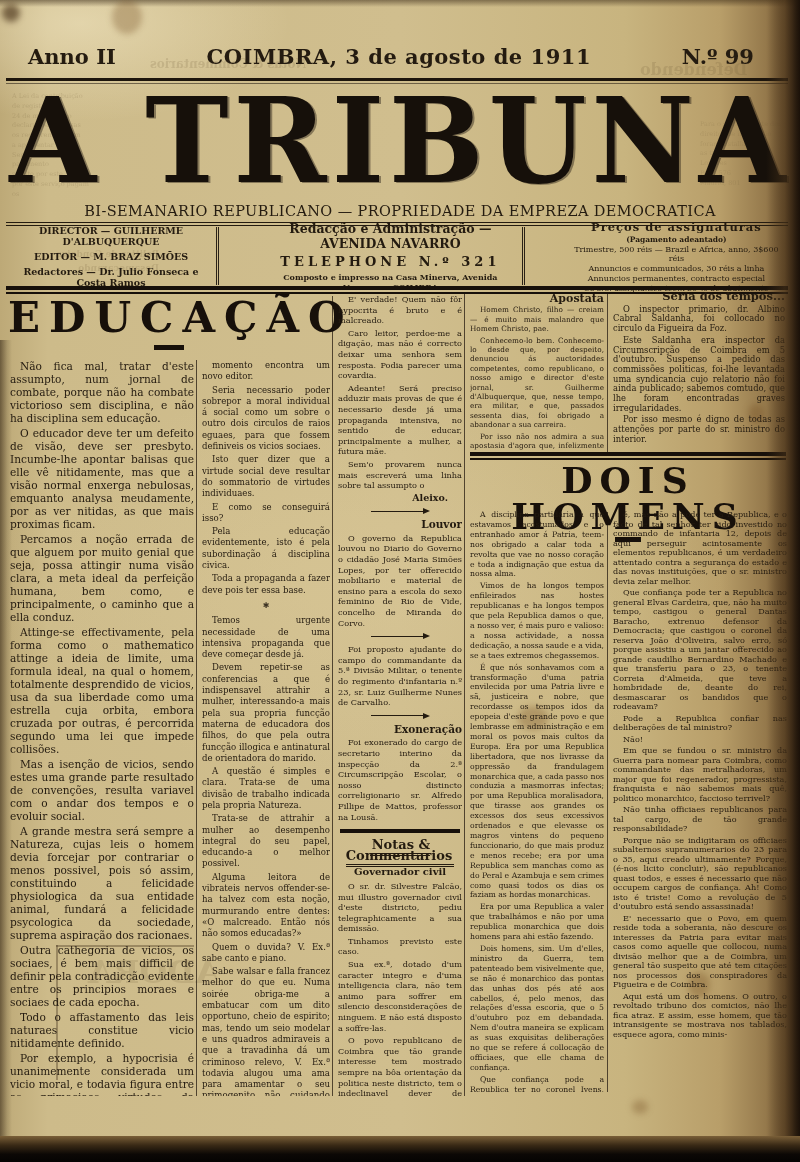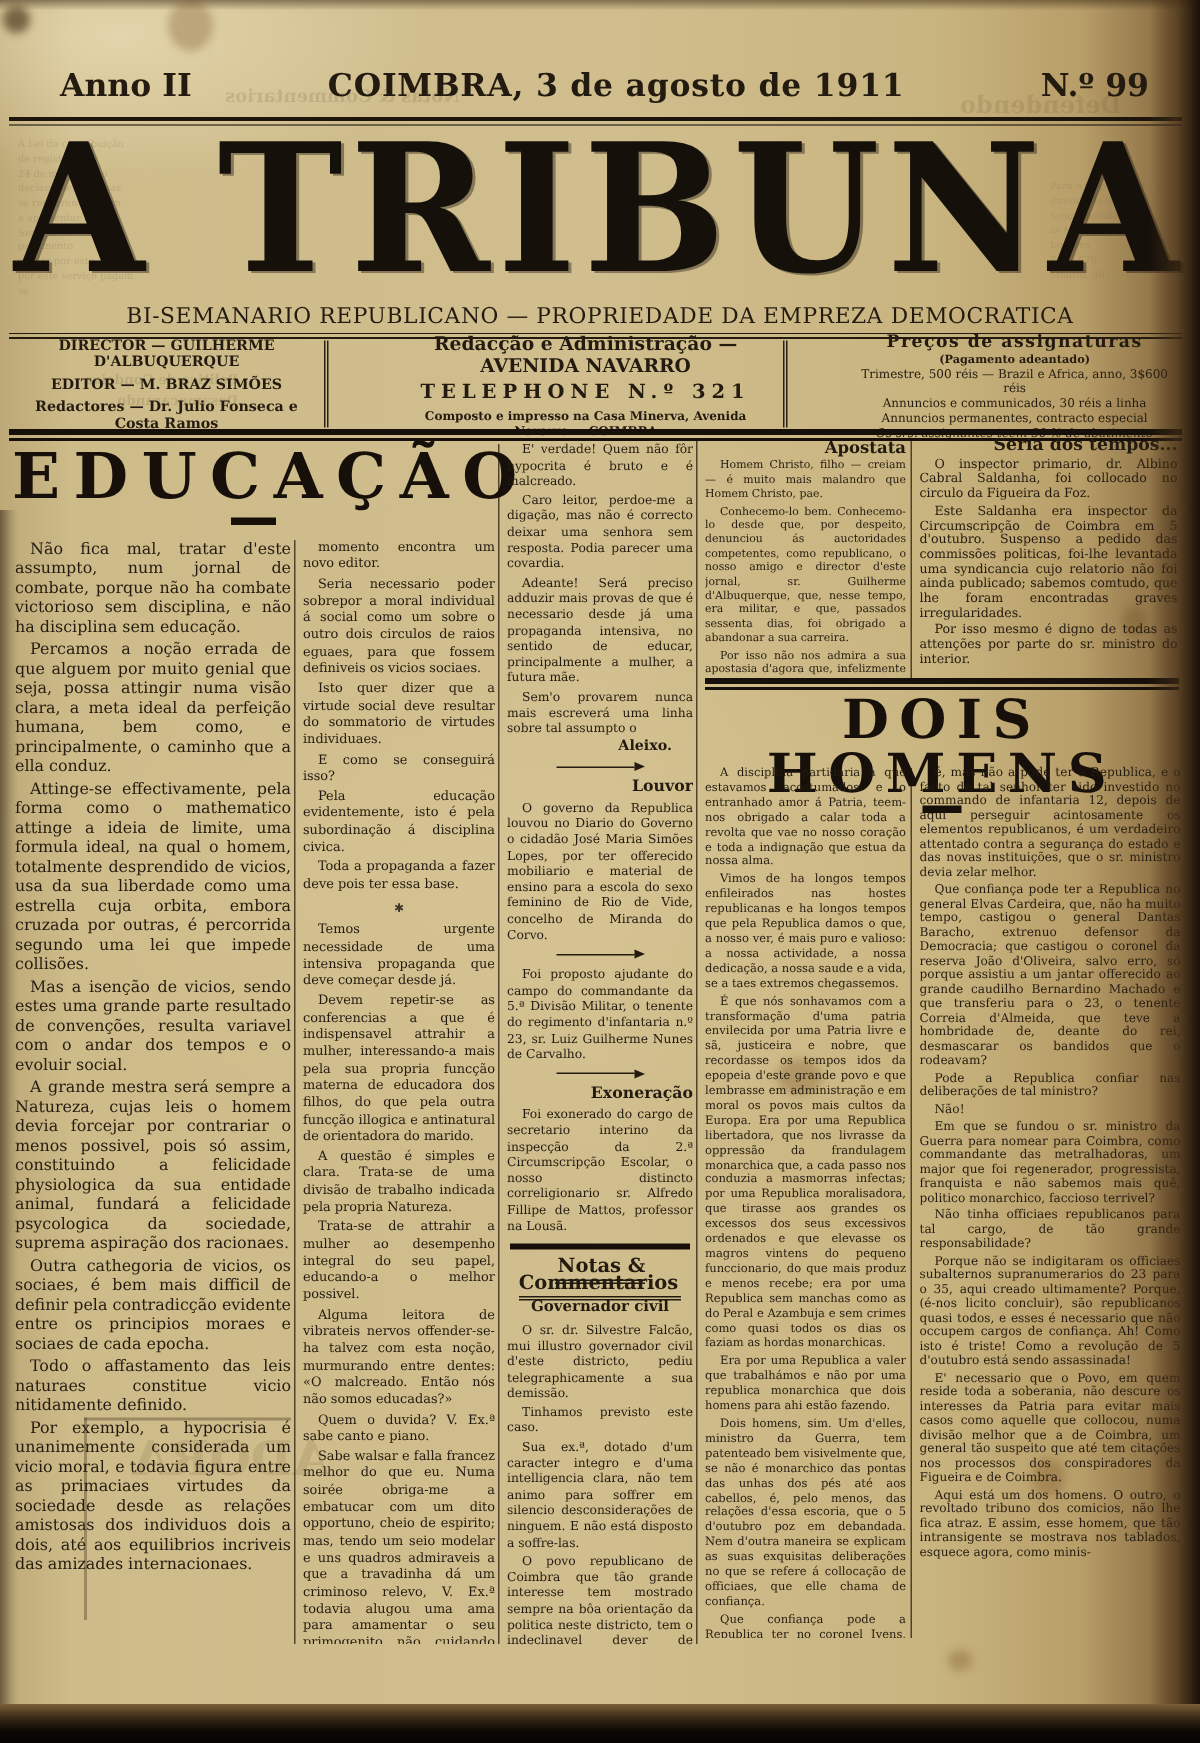--- a/index.html
+++ b/index.html
@@ -16,21 +16,21 @@
     background:linear-gradient(#7a5f38 0%,#3a2a16 35%,#0c0805 70%,#050302 100%);}
   .edge-top{position:absolute;left:0;top:0;width:100%;height:7px;background:linear-gradient(rgba(52,36,18,.5),transparent);}
   .gutter{position:absolute;left:0;top:340px;width:12px;height:800px;
     background:linear-gradient(90deg,rgba(40,26,12,.55),rgba(40,26,12,.15) 60%,transparent);}
   .stain{position:absolute;border-radius:50%;filter:blur(3px);background:rgba(108,70,28,.30);}
   .crease{position:absolute;background:rgba(60,42,20,.35);}
   .bleed{position:absolute;color:#6e5a36;opacity:.18;transform:scaleX(-1);font-weight:bold;
     pointer-events:none;white-space:pre-line;line-height:1.5;}
   .bleed.plain{transform:none;font-weight:normal;}
 
-  .header-row{position:absolute;top:44px;left:40px;width:726px;display:flex;
+  .header-row{position:absolute;top:44px;left:28px;width:726px;display:flex;
     justify-content:space-between;align-items:baseline;font-weight:bold;font-size:21px;}
   .header-row .mid{letter-spacing:.5px;}
   .rule-a{position:absolute;left:6px;width:782px;height:7px;
     background:linear-gradient(#1d150c 0 3px,transparent 3px 5px,rgba(29,21,12,.55) 5px 6px,transparent 6px);}
   .masthead{position:absolute;top:80px;left:0;width:800px;text-align:center;
     font-size:112px;font-weight:bold;letter-spacing:5px;line-height:1.02;color:#16100a;
     transform:scaleY(1.06);transform-origin:top;text-shadow:2px 1px 0 rgba(22,16,10,.4);}
   .subtitle{position:absolute;top:203px;left:0;width:800px;text-align:center;
     font-weight:normal;font-size:14.5px;letter-spacing:.4px;}
   .rule-b{position:absolute;top:222px;left:6px;width:782px;height:4px;
@@ -156,20 +156,21 @@
   <div class="colrule" style="left:464px;top:294px;height:802px;"></div>
   <div class="colrule" style="left:607px;top:294px;height:158px;"></div>
   <div class="colrule" style="left:607px;top:512px;height:580px;"></div>
 
   <div id="educacao-head" class="big-head">
     <div>EDUCAÇÃO</div>
     <div class="head-dash"></div>
   </div>
   <div id="col1" class="col">
       <p class="para">Não fica mal, tratar d'este assumpto, num jornal de combate, porque não ha combate victorioso sem disciplina, e não ha disciplina sem educação.</p>
+      <p class="para">O educador deve ter um defeito de visão, deve ser presbyto. Incumbe-lhe apontar balisas que elle vê nitidamente, mas que a visão normal enxerga nebulosas, emquanto analysa meudamente, por as ver nitidas, as que mais proximas ficam.</p>
       <p class="para">Percamos a noção errada de que alguem por muito genial que seja, possa attingir numa visão clara, a meta ideal da perfeição humana, bem como, e principalmente, o caminho que a ella conduz.</p>
       <p class="para">Attinge-se effectivamente, pela forma como o mathematico attinge a ideia de limite, uma formula ideal, na qual o homem, totalmente desprendido de vicios, usa da sua liberdade como uma estrella cuja orbita, embora cruzada por outras, é percorrida segundo uma lei que impede collisões.</p>
       <p class="para">Mas a isenção de vicios, sendo estes uma grande parte resultado de convenções, resulta variavel com o andar dos tempos e o evoluir social.</p>
       <p class="para">A grande mestra será sempre a Natureza, cujas leis o homem devia forcejar por contrariar o menos possivel, pois só assim, constituindo a felicidade physiologica da sua entidade animal, fundará a felicidade psycologica da sociedade, suprema aspiração dos racionaes.</p>
       <p class="para">Outra cathegoria de vicios, os sociaes, é bem mais difficil de definir pela contradicção evidente entre os principios moraes e sociaes de cada epocha.</p>
       <p class="para">Todo o affastamento das leis naturaes constitue vicio nitidamente definido.</p>
       <p class="para">Por exemplo, a hypocrisia é unanimemente considerada um vicio moral, e todavia figura entre as primaciaes virtudes da sociedade desde as relações amistosas dos individuos dois a dois, até aos equilibrios incriveis das amizades internacionaes.</p>
     </div>
   <div id="col2" class="col">
     <div>

